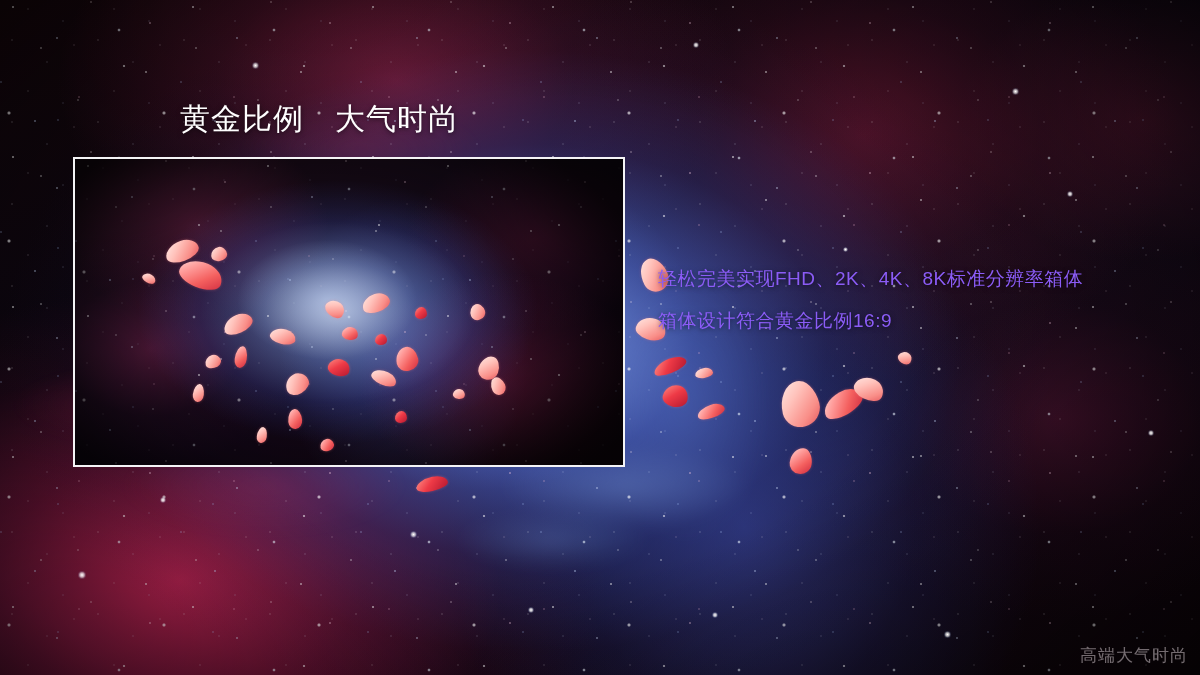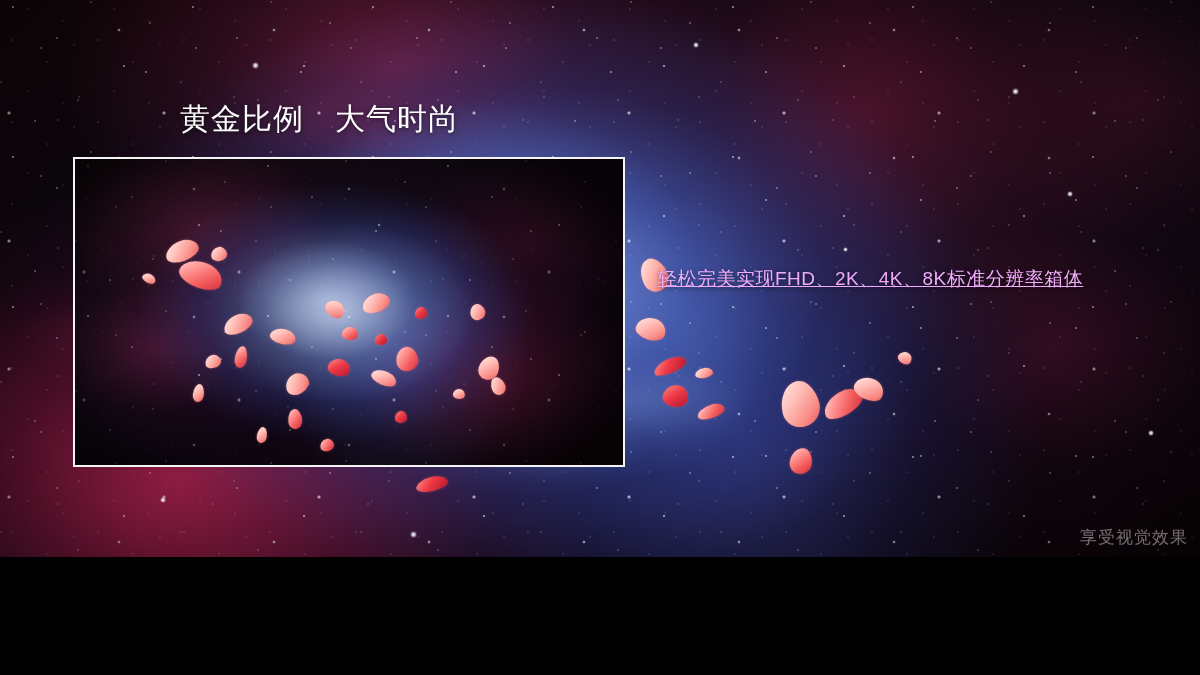--- a/index.html
+++ b/index.html
@@ -7,21 +7,21 @@
     padding: 0;
     background: #000;
   }
   body {
     font-family: "Liberation Sans", "DejaVu Sans", sans-serif;
   }
 
   #slide {
     position: relative;
     width: 1200px;
-    height: 557px;
+    height: 675px;
     overflow: hidden;
     background: #0a0407;
   }
 
   
   .bg-layer {
     position: absolute;
     inset: 0;
     pointer-events: none;
   }
@@ -170,26 +170,25 @@
 
   #body-text {
     position: absolute;
     left: 658px;
     top: 258px;
     width: 520px;
   }
   #body-text .line {
     font-size: 19px;
     line-height: 42px;
-    color: #f0abfc;
+    color: #8b5cf6;
     font-weight: 400;
     letter-spacing: 0.5px;
     white-space: nowrap;
     text-shadow: 0 1px 5px rgba(0,0,0,0.55);
-    text-decoration: underline;
   }
 
   #watermark {
     position: absolute;
     right: 12px;
     bottom: 8px;
     font-size: 17px;
     letter-spacing: 1px;
     color: rgba(205,195,200,0.55);
     white-space: nowrap;
@@ -274,17 +273,18 @@
         <div class="petal pale" style="left:182px;top:268px;width:10px;height:16px;transform:rotate(8deg);"></div>
         <div class="petal deep" style="left:320px;top:252px;width:12px;height:12px;transform:rotate(0deg);"></div>
       </div>
     </div>
   </div>
 
   <div id="title">黄金比例　大气时尚</div>
 
   <div id="body-text">
     <div class="line">轻松完美实现FHD、2K、4K、8K标准分辨率箱体</div>
-  </div>
-
-  <div id="watermark">享受视觉效果</div>
+    <div class="line">箱体设计符合黄金比例16:9</div>
+  </div>
+
+  <div id="watermark">高端大气时尚</div>
 
 </div>
 
 </body></html>

